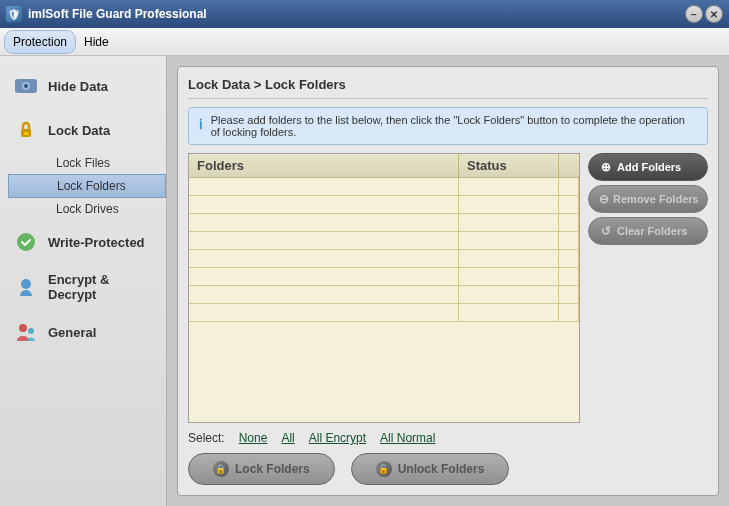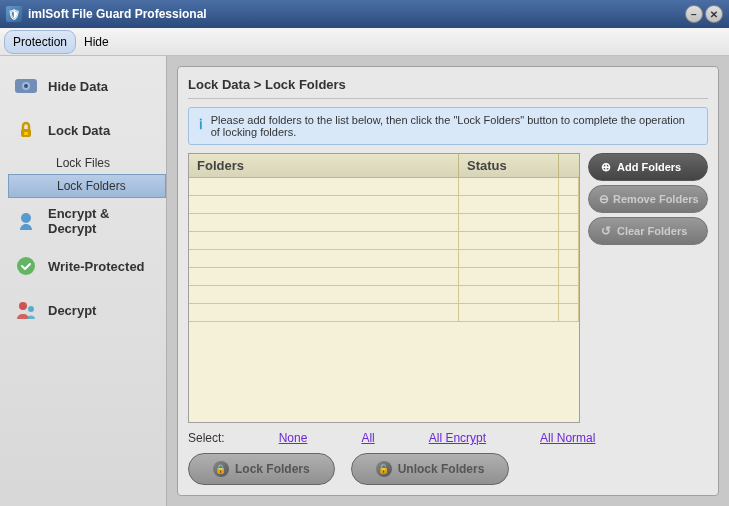--- a/index.html
+++ b/index.html
@@ -254,25 +254,24 @@
 
     
     .select-row {
       display: flex;
       align-items: center;
       gap: 14px;
       font-size: 12px;
     }
     .select-label { color: #333; }
     .select-link {
-      color: #6d28d9;
+      color: #14532d;
       text-decoration: underline;
       cursor: pointer;
       font-size: 12px;
-      margin-left: 40px;
     }
 
     
     .bottom-buttons {
       display: flex;
       gap: 16px;
     }
     .bottom-btn {
       padding: 7px 24px;
       border-radius: 16px;
@@ -342,52 +341,53 @@
           <path d="M10 12V9a3 3 0 016 0v3" stroke="#cc9900" stroke-width="2.5" fill="none" stroke-linecap="round"></path>
           <rect x="11" y="15" width="4" height="3" rx="1" fill="#ffcc00"></rect>
         </svg>
       </div>
       <span>Lock Data</span>
     </div>
 
     <div class="sub-items">
       <div class="sub-item">Lock Files</div>
       <div class="sub-item active">Lock Folders</div>
+      <div class="sub-item">Lock Drives</div>
+    </div>
+
+    <div class="sidebar-item">
+      <div class="icon-placeholder">
+        <svg width="26" height="26" viewBox="0 0 26 26" fill="none">
+          <circle cx="13" cy="13" r="9" fill="#44aa44" opacity="0.8"></circle>
+          <path d="M9 13l3 3 5-5" stroke="white" stroke-width="2" stroke-linecap="round" stroke-linejoin="round" fill="none"></path>
+        </svg>
+      </div>
+      <span>Write-Protected</span>
     </div>
 
     <div class="sidebar-item">
       <div class="icon-placeholder">
         <svg width="26" height="26" viewBox="0 0 26 26" fill="none">
           <circle cx="13" cy="10" r="5" fill="#3388cc" opacity="0.8"></circle>
           <path d="M7 22c0-3.314 2.686-6 6-6s6 2.686 6 6" fill="#3388cc" opacity="0.8"></path>
         </svg>
       </div>
       <span>Encrypt &amp; Decrypt</span>
-    </div>
-
-    <div class="sidebar-item">
-      <div class="icon-placeholder">
-        <svg width="26" height="26" viewBox="0 0 26 26" fill="none">
-          <circle cx="13" cy="13" r="9" fill="#44aa44" opacity="0.8"></circle>
-          <path d="M9 13l3 3 5-5" stroke="white" stroke-width="2" stroke-linecap="round" stroke-linejoin="round" fill="none"></path>
-        </svg>
-      </div>
-      <span>Write-Protected</span>
     </div>
 
     <div class="sidebar-item">
       <div class="icon-placeholder">
         <svg width="26" height="26" viewBox="0 0 26 26" fill="none">
           <circle cx="10" cy="9" r="4" fill="#cc4444" opacity="0.9"></circle>
           <circle cx="18" cy="12" r="3" fill="#44aacc" opacity="0.9"></circle>
           <path d="M4 22c0-3 2.5-5 6-5s6 2 6 5" fill="#cc4444" opacity="0.8"></path>
           <path d="M14 22c0-2 1.5-3.5 4-3.5s4 1.5 4 3.5" fill="#44aacc" opacity="0.8"></path>
         </svg>
       </div>
-      <span>Decrypt</span>
+      <span>General</span>
     </div>
 
   </div>
 
   <div class="content-area">
     <div class="content-inner">
 
       <div class="breadcrumb">Lock Data &gt; Lock Folders</div>
 
       <div class="info-bar">

